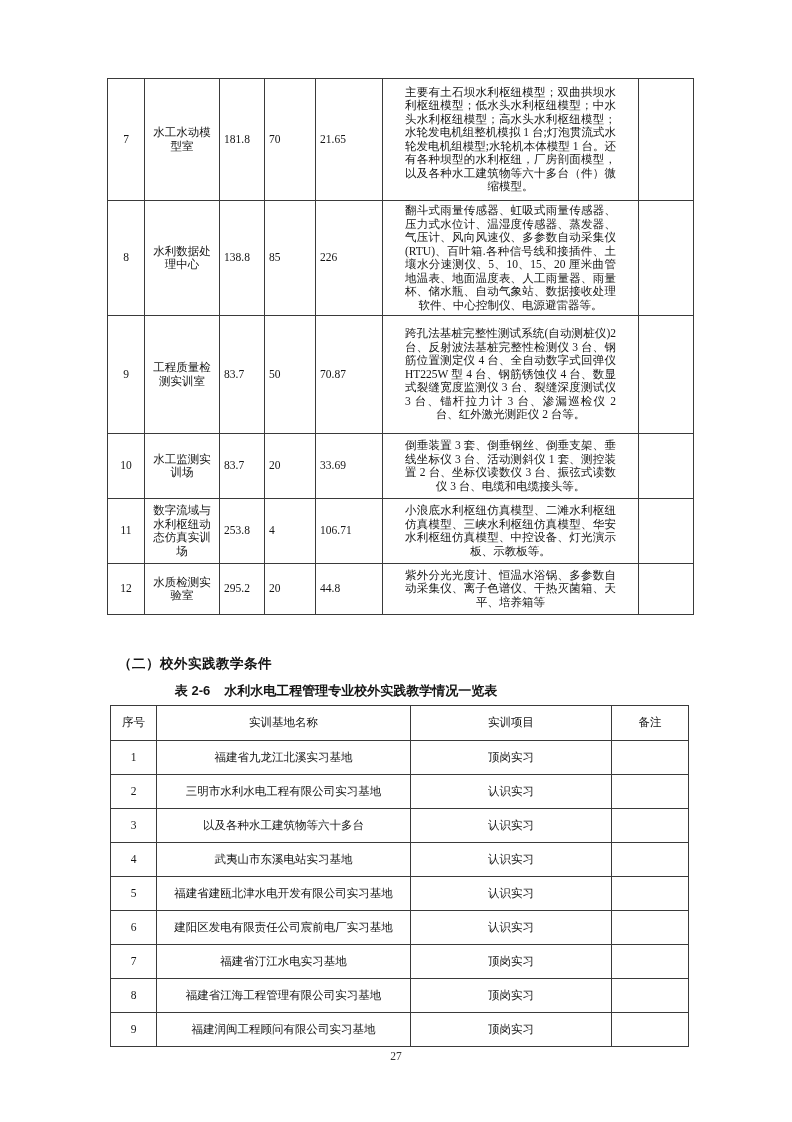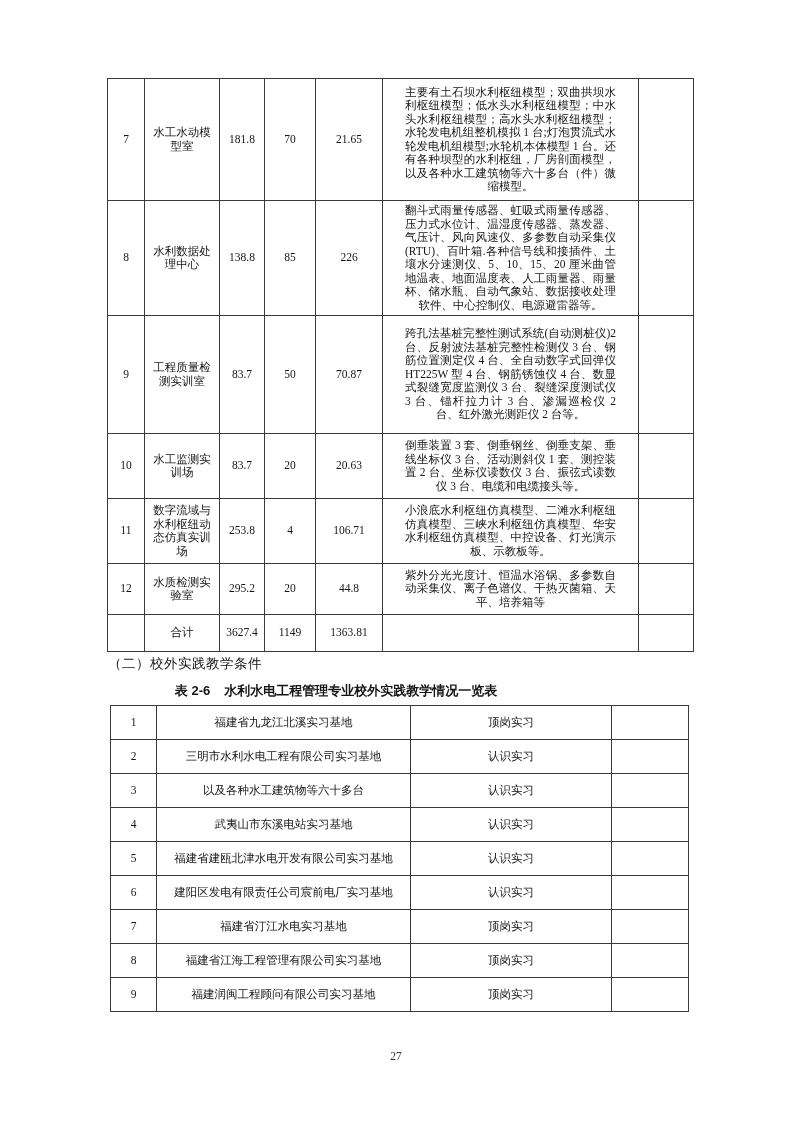--- a/index.html
+++ b/index.html
@@ -11,34 +11,34 @@
     font-family: "Liberation Serif", serif;
     color: #151515;
     overflow: hidden;
   }
   table { border-collapse: collapse; table-layout: fixed; }
   td { border: 1px solid #3a3a3a; font-size: 11.5px; line-height: 13.5px; vertical-align: middle; overflow: hidden; }
 
   
   .t1 { position: absolute; top: 78px; left: 107px; width: 586px; }
   .t1 td.c { text-align: center; padding: 1px 3px; }
-  .t1 td.num { text-align: center; padding: 11px 4px; word-break: break-all; }
+  .t1 td.num { text-align: left; padding: 17px 4px; word-break: break-all; }
   .t1 td.desc { text-align: justify; text-align-last: center; padding: 2px 22px; }
   tr.t1-r0 { height: 122px; }
   tr.t1-r1 { height: 115px; }
   tr.t1-r2 { height: 118px; }
   tr.t1-r3 { height: 65px; }
   tr.t1-r4 { height: 65px; }
   tr.t1-r5 { height: 51px; }
   tr.t1-total { height: 36px; }
 
   
   .section-heading {
-    position: absolute; top: 655px; left: 108px;
-    font-size: 13.5px; letter-spacing: 0.5px;
+    position: absolute; top: 655px; left: 118px;
+    font-size: 13.5px; letter-spacing: 0.5px; font-weight: bold;
   }
   .t2-title {
     position: absolute; top: 682px; left: 0; width: 672px;
     text-align: center; font-weight: bold; font-size: 13px;
     font-family: "Liberation Sans", sans-serif;
   }
   .t2-title .gap { display: inline-block; width: 14px; }
 
   
   .t2 { position: absolute; top: 705px; left: 110px; width: 578px; }
@@ -90,68 +90,65 @@
       <td class="num">50</td>
       <td class="num">70.87</td>
       <td class="desc">跨孔法基桩完整性测试系统(自动测桩仪)2 台、反射波法基桩完整性检测仪 3 台、钢筋位置测定仪 4 台、全自动数字式回弹仪 HT225W 型 4 台、钢筋锈蚀仪 4 台、数显式裂缝宽度监测仪 3 台、裂缝深度测试仪 3 台、锚杆拉力计 3 台、渗漏巡检仪 2 台、红外激光测距仪 2 台等。</td>
       <td class="c"></td>
     </tr>
     <tr class="t1-r3">
       <td class="c">10</td>
       <td class="c">水工监测实训场</td>
       <td class="num">83.7</td>
       <td class="num">20</td>
-      <td class="num">20.63</td>
+      <td class="num">33.69</td>
       <td class="desc">倒垂装置 3 套、倒垂钢丝、倒垂支架、垂线坐标仪 3 台、活动测斜仪 1 套、测控装置 2 台、坐标仪读数仪 3 台、振弦式读数仪 3 台、电缆和电缆接头等。</td>
       <td class="c"></td>
     </tr>
     <tr class="t1-r4">
       <td class="c">11</td>
       <td class="c">数字流域与水利枢纽动态仿真实训场</td>
       <td class="num">253.8</td>
       <td class="num">4</td>
       <td class="num">106.71</td>
       <td class="desc">小浪底水利枢纽仿真模型、二滩水利枢纽仿真模型、三峡水利枢纽仿真模型、华安水利枢纽仿真模型、中控设备、灯光演示板、示教板等。</td>
       <td class="c"></td>
     </tr>
     <tr class="t1-r5">
       <td class="c">12</td>
       <td class="c">水质检测实验室</td>
       <td class="num">295.2</td>
       <td class="num">20</td>
       <td class="num">44.8</td>
       <td class="desc">紫外分光光度计、恒温水浴锅、多参数自动采集仪、离子色谱仪、干热灭菌箱、天平、培养箱等</td>
-      <td class="c"></td>
-    </tr>
-    <tr class="t1-total">
-      <td class="c"></td>
-      <td class="c">合计</td>
-      <td class="num">3627.4</td>
-      <td class="num">1149</td>
-      <td class="num">1363.81</td>
-      <td class="desc"></td>
       <td class="c"></td>
     </tr>
   </tbody>
 </table>
 
 <div class="section-heading">（二）校外实践教学条件</div>
 
 <div class="t2-title">
   <span>表 2-6</span><span class="gap"></span><span>水利水电工程管理专业校外实践教学情况一览表</span>
 </div>
 
 <table class="t2">
   <colgroup>
     <col style="width:46px">
       <col style="width:254px">
       <col style="width:201px">
       <col style="width:77px">
   </colgroup>
   <tbody>
+    <tr class="t2-head">
+      <td>序号</td>
+      <td>实训基地名称</td>
+      <td>实训项目</td>
+      <td>备注</td>
+    </tr>
     <tr class="t2-row">
       <td>1</td>
       <td>福建省九龙江北溪实习基地</td>
       <td>顶岗实习</td>
       <td></td>
     </tr>
     <tr class="t2-row">
       <td>2</td>
       <td>三明市水利水电工程有限公司实习基地</td>
       <td>认识实习</td>

